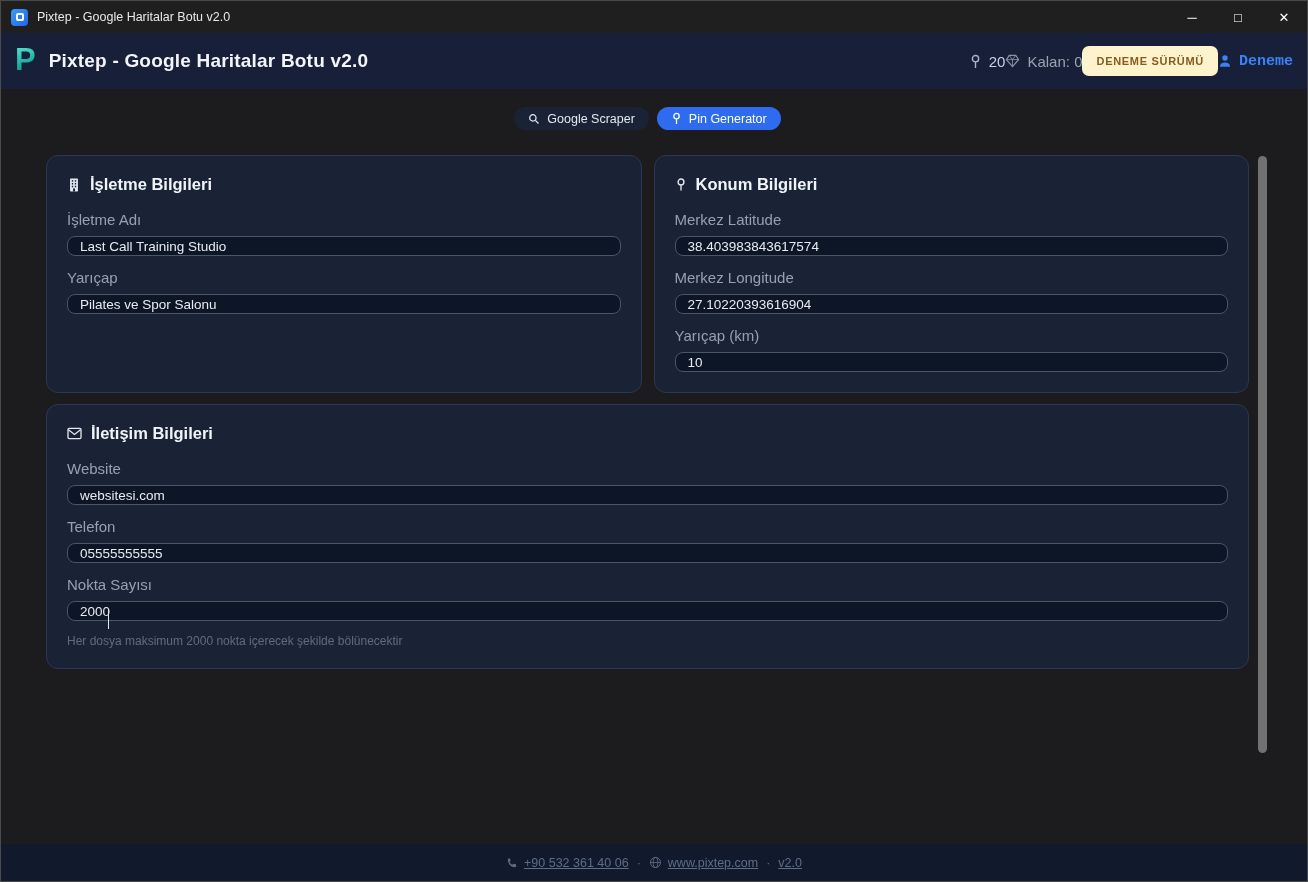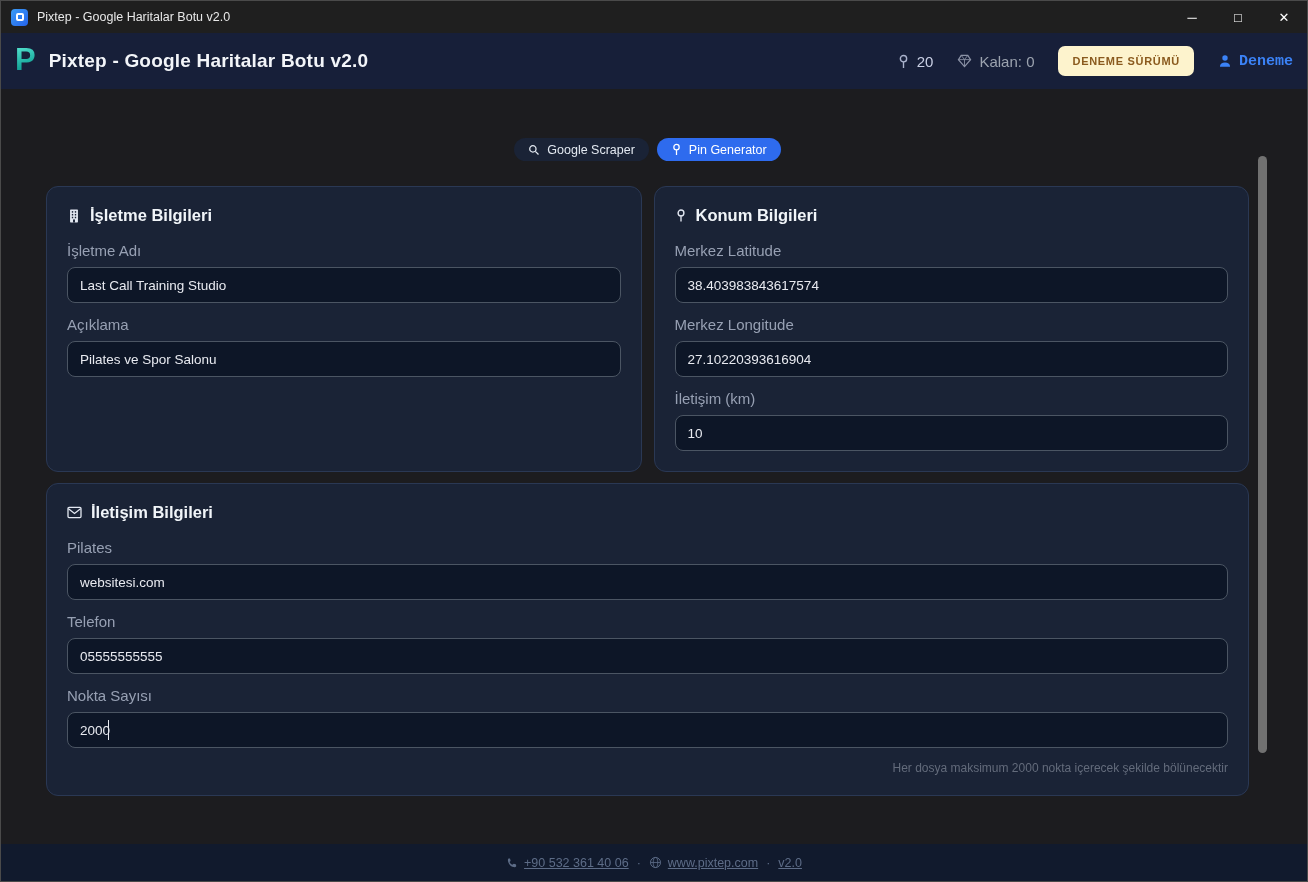--- a/index.html
+++ b/index.html
@@ -46,21 +46,21 @@
     padding: 0 14px; flex: none;
   }
   .logo {
     font-size: 31px; font-weight: bold; line-height: 1;
     background: linear-gradient(160deg, #53e0cd 10%, #17a89b 60%, #136f78 100%);
     -webkit-background-clip: text; background-clip: text;
     color: transparent;
     margin-right: 13px; padding-bottom: 3px;
   }
   .header-title { color: #f3f5f9; font-size: 19px; font-weight: bold; letter-spacing: 0.2px; }
-  .header-right { margin-left: auto; display: flex; gap: 24px; }
+  .header-right { margin-left: auto; display: flex; }
   .stat { display: flex; align-items: center; gap: 7px; font-size: 15px; }
   .stat .icn { display: flex; }
   .stat-pins { color: #c9cfe4; }
   .stat-pins .icn { color: #aab2cc; }
   .stat-kalan { color: #9ca3af; }
   .stat-kalan .icn { color: #8b92a6; }
   .trial-badge {
     background: #fdf3cd; color: #8a5a1e;
     font-size: 11px; font-weight: bold; letter-spacing: 0.7px;
     padding: 9px 14px; border-radius: 7px;
@@ -71,21 +71,21 @@
 
   
   .content {
     flex: 1; background: #1c1c1f; position: relative;
     padding: 18px 58px 0 45px;
   }
   .tabs-row { display: flex; justify-content: center; gap: 8px; margin-bottom: 25px; }
   .tab {
     display: flex; align-items: center; gap: 7px;
     height: 23px; padding: 0 14px; border-radius: 12px;
-    font-size: 12.5px; cursor: pointer; white-space: nowrap; margin-top: 31px;
+    font-size: 12.5px; cursor: pointer; white-space: nowrap;
   }
   .tab-inactive { background: #1a2336; color: #e2e8f0; }
   .tab-active { background: #2e6bee; color: #ffffff; }
   .tab .icn { display: flex; }
 
   .cards-row { display: flex; gap: 12px; }
   .card {
     background: #1a2336;
     border: 1px solid #2a3854;
     border-radius: 12px;
@@ -97,34 +97,34 @@
     display: flex; align-items: center; gap: 9px;
     color: #f1f5f9; font-size: 16.5px; font-weight: bold;
     margin-bottom: 17px;
   }
   .card-title .icn { color: #e3e8f2; display: flex; }
   .field { margin-bottom: 13px; }
   .field:last-of-type { margin-bottom: 0; }
   .field-label { color: #97a0b3; font-size: 15px; margin-bottom: 8px; }
   .input-wrap { position: relative; }
   .text-input {
-    width: 100%; height: 36px;
+    width: 100%; height: 20px;
     background: #0d1627;
     border: 1px solid #4b5563;
     border-radius: 8px;
     padding: 0 12px;
     color: #e8eaf0; font-size: 13.5px;
     font-family: "Liberation Sans", sans-serif;
     outline: none;
   }
   .caret {
     position: absolute; left: 41px; top: 8px;
     width: 1px; height: 20px; background: #e8eaf0;
   }
-  .hint { color: #636b7b; font-size: 12px; margin-top: 9px; text-align: right; }
+  .hint { color: #636b7b; font-size: 12px; margin-top: 9px; }
 
   
   .scrollbar-thumb {
     position: absolute; right: 40px; top: 67px;
     width: 9px; height: 597px;
     background: #717171; border-radius: 5px;
   }
 
   
   .footer {
@@ -227,21 +227,21 @@
                 <rect x="6.9" y="13" width="2.2" height="3.5" fill="#1a2336"></rect>
               </svg>
           </span>
           <span>İşletme Bilgileri</span>
         </div>
         <div class="field">
           <div class="field-label">İşletme Adı</div>
           <input class="text-input" type="text" value="Last Call Training Studio" style="">
         </div>
         <div class="field">
-          <div class="field-label">Açıklama</div>
+          <div class="field-label">Yarıçap</div>
           <input class="text-input" type="text" value="Pilates ve Spor Salonu" style="">
         </div>
       </div>
 
       <div class="card">
         <div class="card-title">
           <span class="icn">
             <svg width="12" height="15" viewBox="0 0 14 16">
                 <circle cx="7" cy="5" r="3.4" fill="none" stroke="currentColor" stroke-width="1.6"></circle>
                 <line x1="7" y1="8.4" x2="7" y2="15" stroke="currentColor" stroke-width="1.6"></line>
@@ -251,38 +251,38 @@
         </div>
         <div class="field">
           <div class="field-label">Merkez Latitude</div>
           <input class="text-input" type="text" value="38.403983843617574" style="">
         </div>
         <div class="field">
           <div class="field-label">Merkez Longitude</div>
           <input class="text-input" type="text" value="27.10220393616904" style="">
         </div>
         <div class="field">
-          <div class="field-label">İletişim (km)</div>
+          <div class="field-label">Yarıçap (km)</div>
           <input class="text-input" type="text" value="10" style="">
         </div>
       </div>
     </div>
 
     <div class="card card-full">
       <div class="card-title">
         <span class="icn">
           <svg width="15" height="13" viewBox="0 0 16 14">
               <rect x="1" y="1.5" width="14" height="11" rx="1.2" fill="none" stroke="currentColor" stroke-width="1.4"></rect>
               <path d="M1.5 3l6.5 5 6.5-5" fill="none" stroke="currentColor" stroke-width="1.4"></path>
             </svg>
         </span>
         <span>İletişim Bilgileri</span>
       </div>
       <div class="field">
-        <div class="field-label">Pilates</div>
+        <div class="field-label">Website</div>
         <input class="text-input" type="text" value="websitesi.com" style="">
       </div>
       <div class="field">
         <div class="field-label">Telefon</div>
         <input class="text-input" type="text" value="05555555555" style="">
       </div>
       <div class="field">
         <div class="field-label">Nokta Sayısı</div>
         <div class="input-wrap">
           <input class="text-input" type="text" value="2000" style="">

